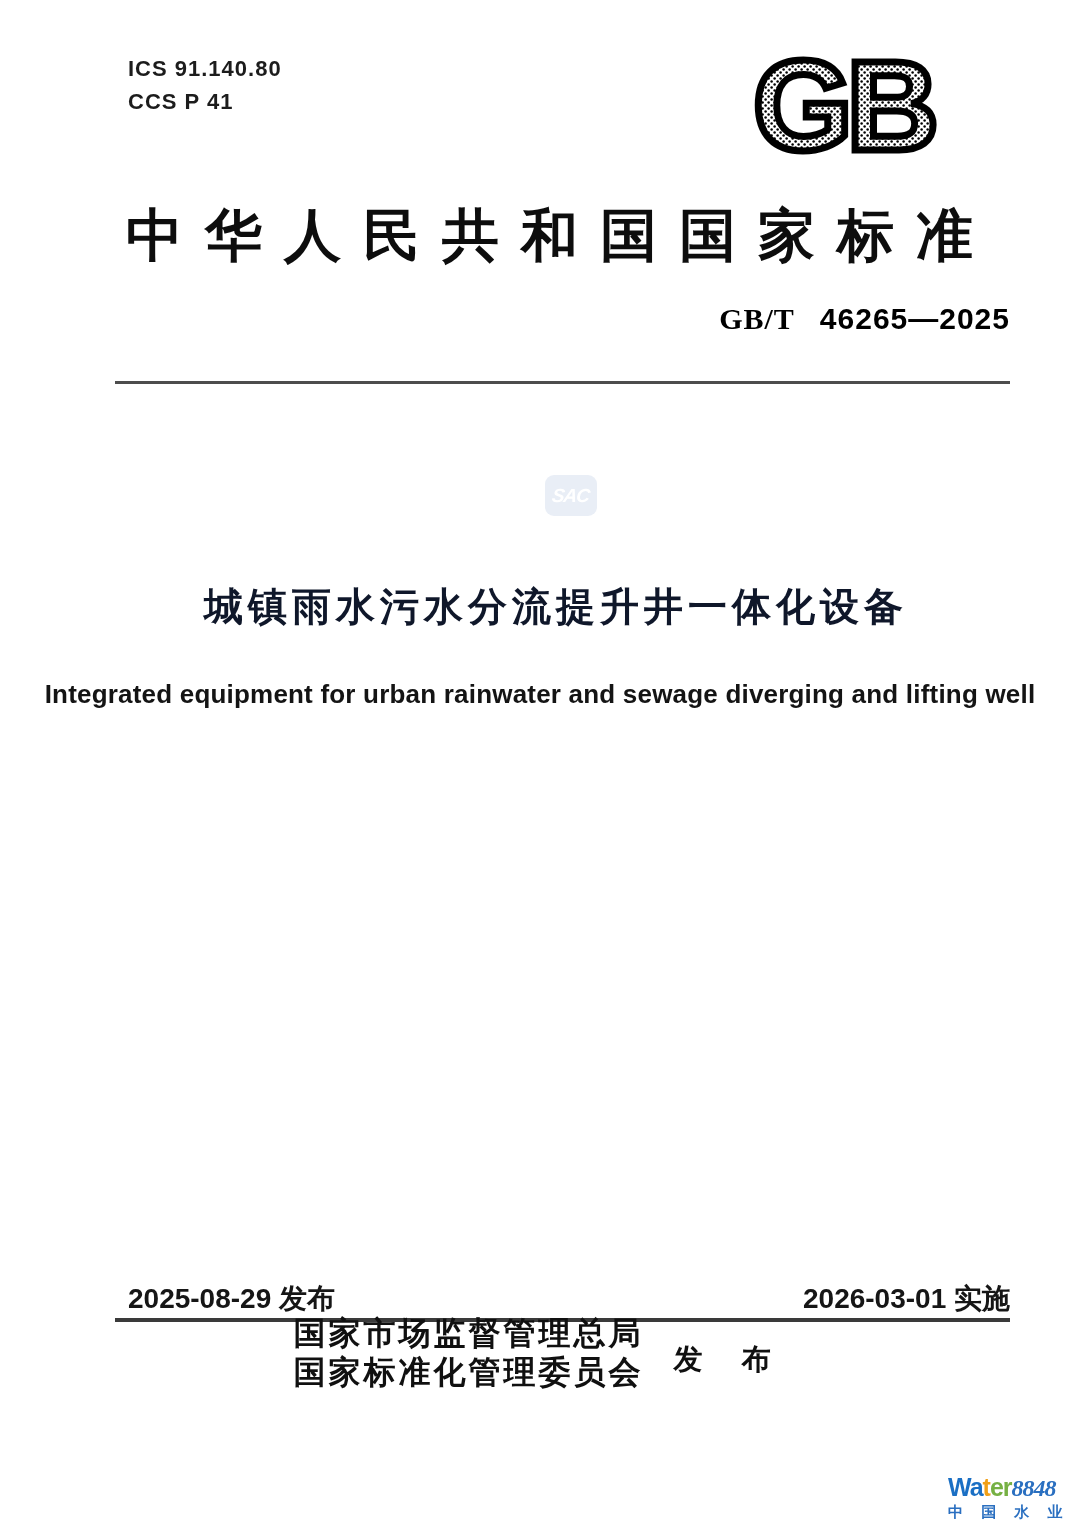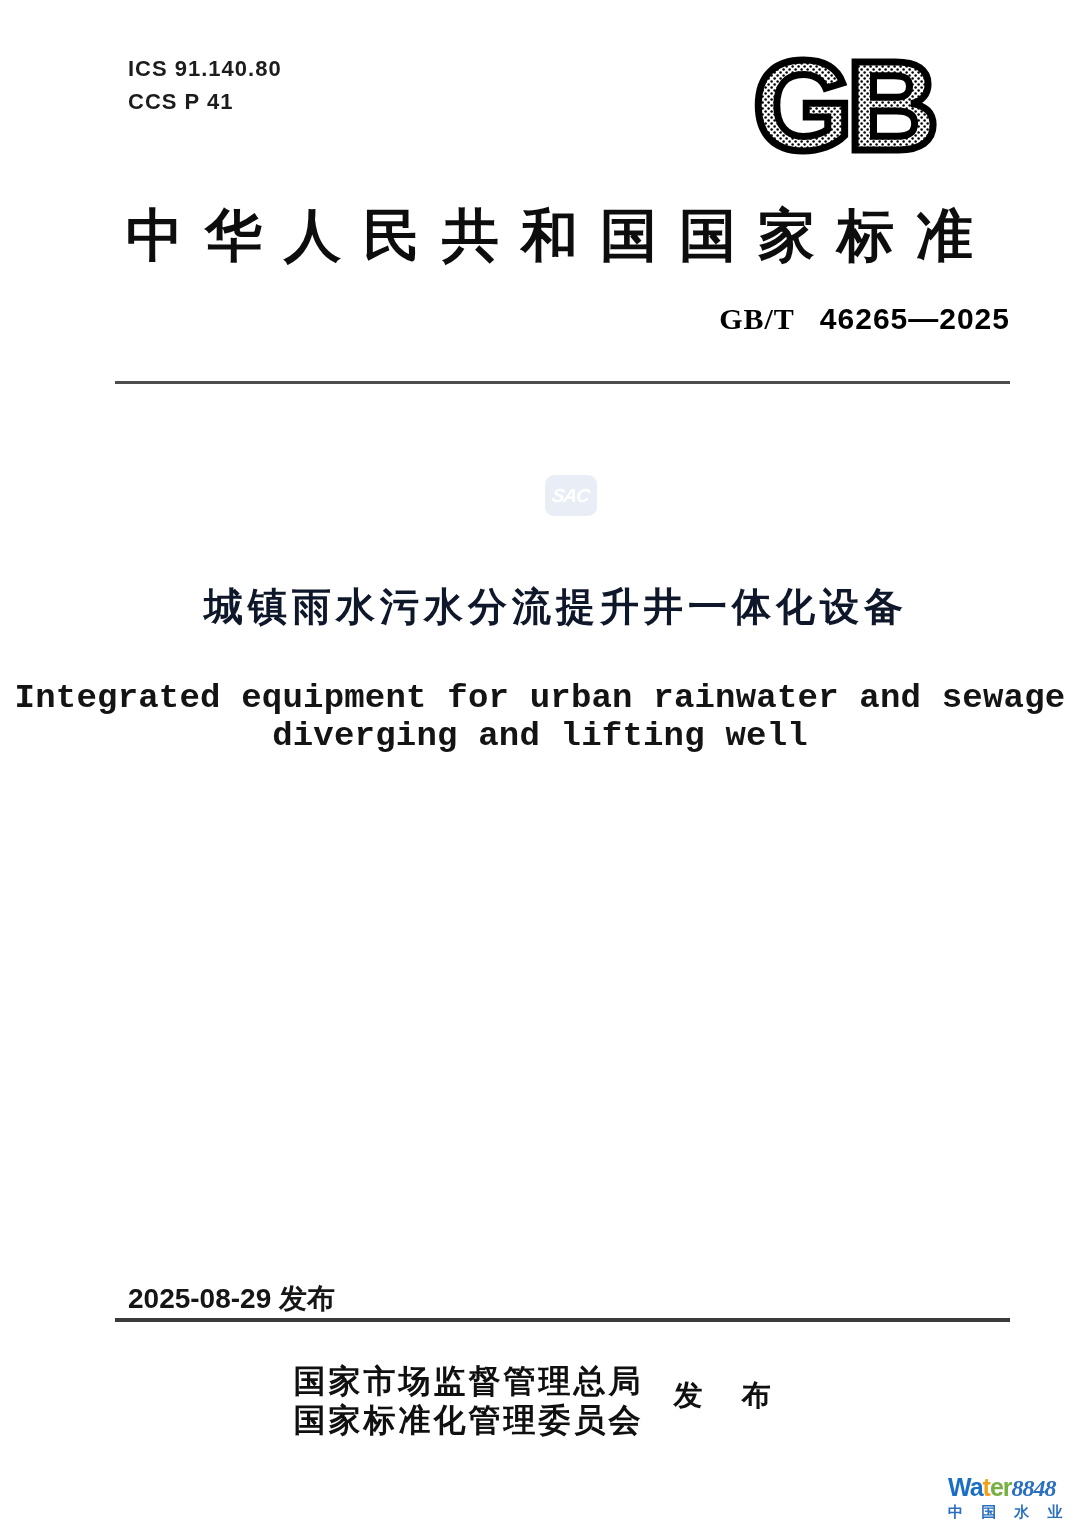--- a/index.html
+++ b/index.html
@@ -53,39 +53,39 @@
   .title-zh{
     position:absolute;left:16px;top:580px;width:100%;
     text-align:center;
     font-family:"Liberation Sans", sans-serif;
     font-weight:bold;font-size:39px;letter-spacing:5px;
     color:#0f172a;
   }
   .title-en{
     position:absolute;left:0;top:679px;width:100%;
     text-align:center;
-    font-family:Liberation Mono, monospace;
-    font-weight:bold;font-size:34px;letter-spacing:0.2px;
+    font-family:Liberation Sans, sans-serif;
+    font-weight:bold;font-size:26px;letter-spacing:0.2px;
     color:#141414;
   }
   
   .date-row{
     position:absolute;left:128px;top:1280px;width:882px;
     display:flex;justify-content:space-between;
     font-family:"Liberation Sans", sans-serif;
     font-size:28px;font-weight:600;color:#161616;
   }
   .rule-bottom{
     position:absolute;left:115px;top:1318px;width:895px;height:4px;
     background:#3a3a3a;
   }
   
   .publisher{
-    position:absolute;left:0;top:1362px;width:100%;
-    display:flex;justify-content:center;
+    position:absolute;left:0;top:1314px;width:100%;
+    display:flex;justify-content:center;align-items:center;
   }
   .publisher .names{
     font-family:"Liberation Serif", serif;
     font-weight:bold;font-size:32px;line-height:39px;
     letter-spacing:3px;color:#101010;text-align:justify;
     white-space:nowrap;
   }
   .publisher .publish-label{
     margin-left:30px;margin-top:14px;
     font-family:"Liberation Serif", serif;
@@ -145,20 +145,21 @@
 
   <div class="sac-mark">
     <span>SAC</span>
   </div>
 
   <div class="title-zh">城镇雨水污水分流提升井一体化设备</div>
   <div class="title-en">Integrated equipment for urban rainwater and sewage diverging and lifting well</div>
 
   <div class="date-row">
     <span>2025-08-29 发布</span>
+    <span>2026-03-01 实施</span>
   </div>
 
   <div class="rule-bottom"></div>
 
   <div class="publisher">
     <div class="names">
       <div>国家市场监督管理总局</div>
       <div>国家标准化管理委员会</div>
     </div>
     <div class="publish-label">发 布</div>

